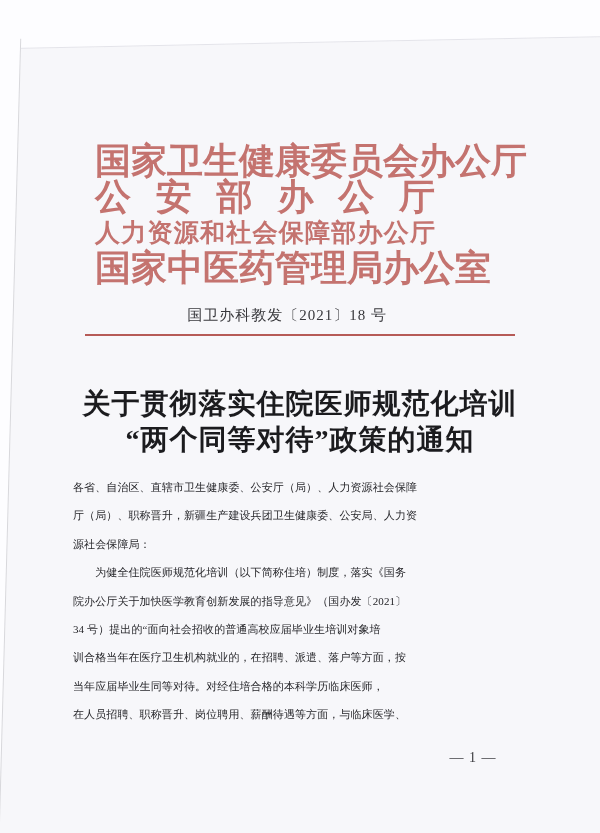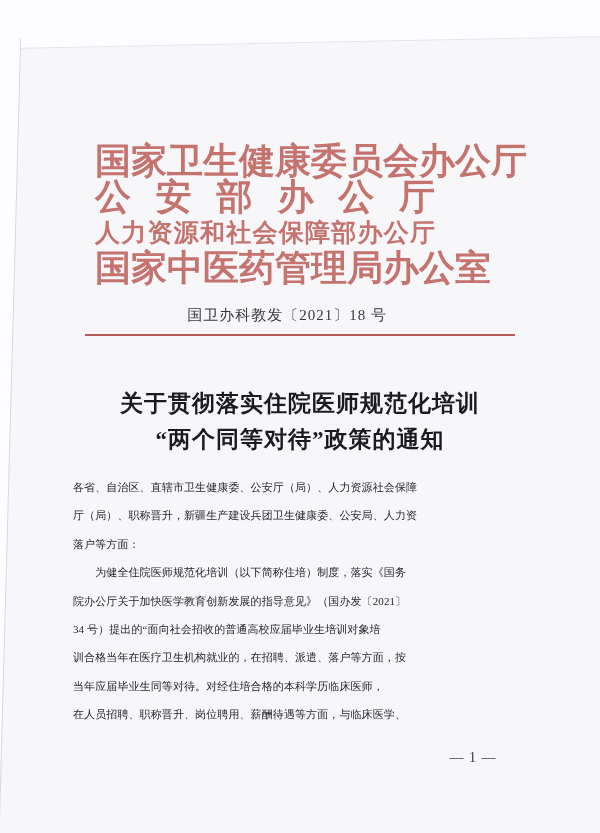--- a/index.html
+++ b/index.html
@@ -53,21 +53,21 @@
     position:absolute;left:0;top:306px;width:574px;
     text-align:center;font-size:15px;color:#38383c;letter-spacing:1px;
   }
   .red-rule{
     position:absolute;left:85px;top:334px;width:430px;height:2px;
     background:var(--rule-red);
   }
   .title{
     position:absolute;left:0;top:386px;width:600px;
     text-align:center;color:#1b1b1e;
-    font-size:23px;font-weight:bold;letter-spacing:1px;
+    font-size:28px;font-weight:bold;letter-spacing:1px;
   }
   .title div{height:36px;line-height:36px;}
   .body-text{
     position:absolute;left:73px;top:473px;width:466px;
     color:var(--text-dark);
     font-size:11px;letter-spacing:0.1px;
   }
   .body-text div{height:28.4px;line-height:28.4px;white-space:nowrap;}
   .page-number{
     position:absolute;left:428px;top:750px;width:90px;
@@ -95,21 +95,21 @@
   <div class="red-rule"></div>
 
   <div class="title">
     <div>关于贯彻落实住院医师规范化培训</div>
     <div>“两个同等对待”政策的通知</div>
   </div>
 
   <div class="body-text">
     <div>各省、自治区、直辖市卫生健康委、公安厅（局）、人力资源社会保障</div>
     <div>厅（局）、职称晋升，新疆生产建设兵团卫生健康委、公安局、人力资</div>
-    <div>落户等方面：</div>
+    <div>源社会保障局：</div>
     <div>　　为健全住院医师规范化培训（以下简称住培）制度，落实《国务</div>
     <div>院办公厅关于加快医学教育创新发展的指导意见》（国办发〔2021〕</div>
     <div>34 号）提出的“面向社会招收的普通高校应届毕业生培训对象培</div>
     <div>训合格当年在医疗卫生机构就业的，在招聘、派遣、落户等方面，按</div>
     <div>当年应届毕业生同等对待。对经住培合格的本科学历临床医师，</div>
     <div>在人员招聘、职称晋升、岗位聘用、薪酬待遇等方面，与临床医学、</div>
   </div>
 
   <div class="page-number">— 1 —</div>
 

